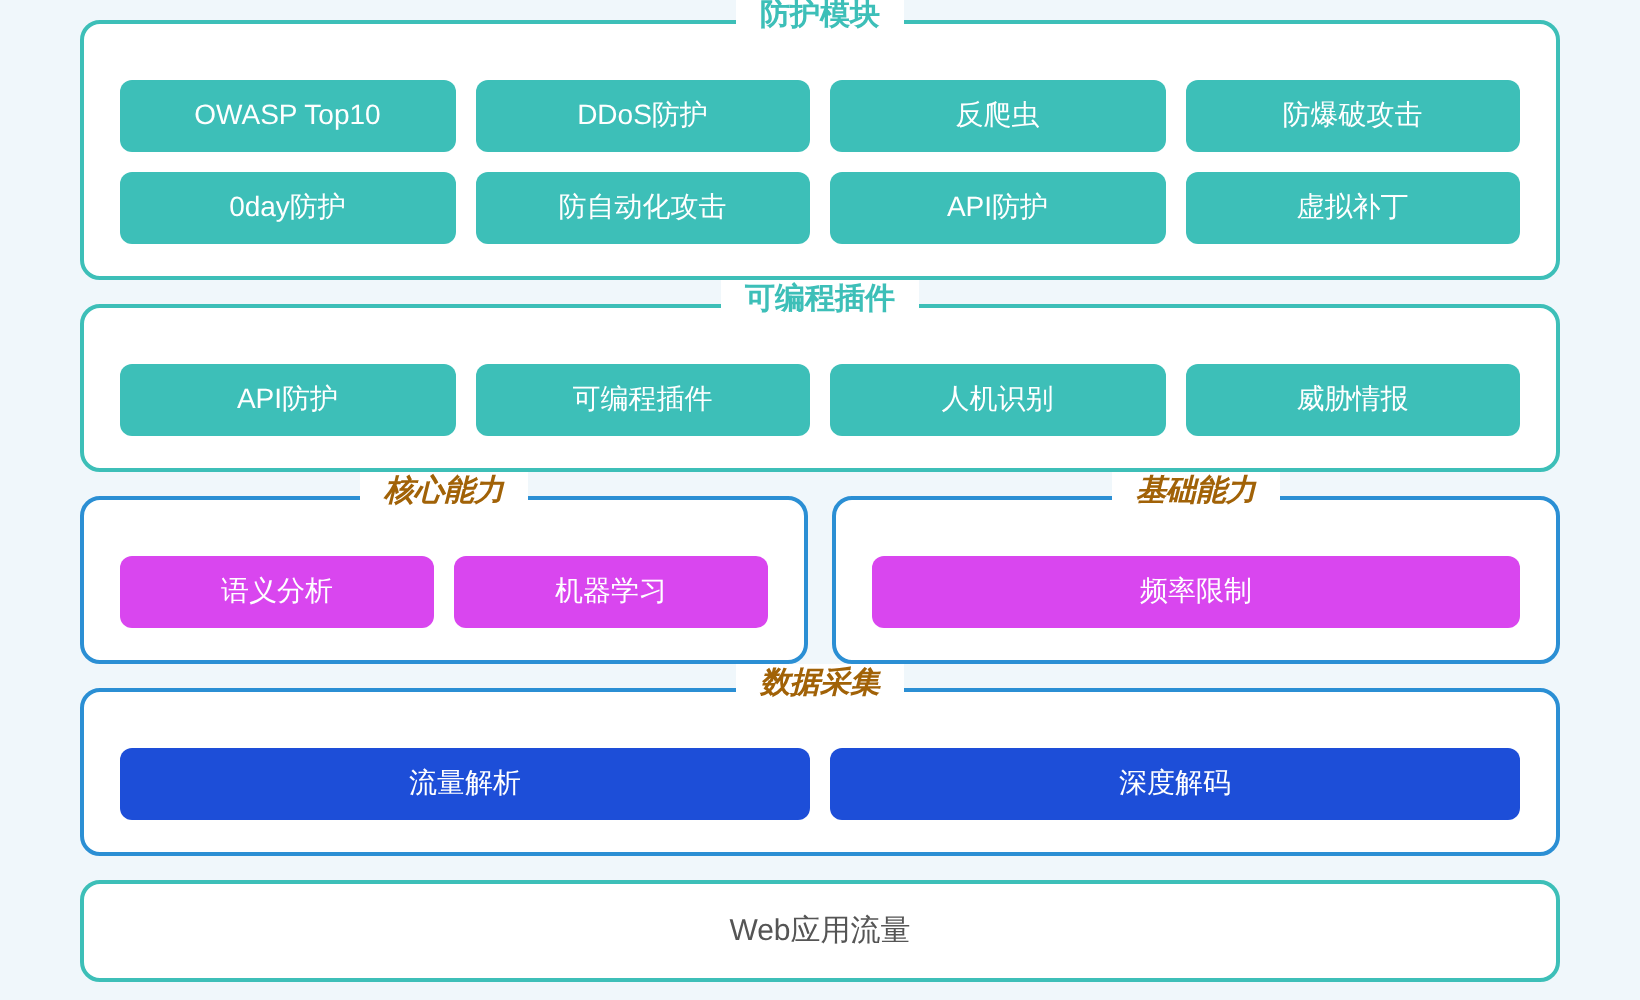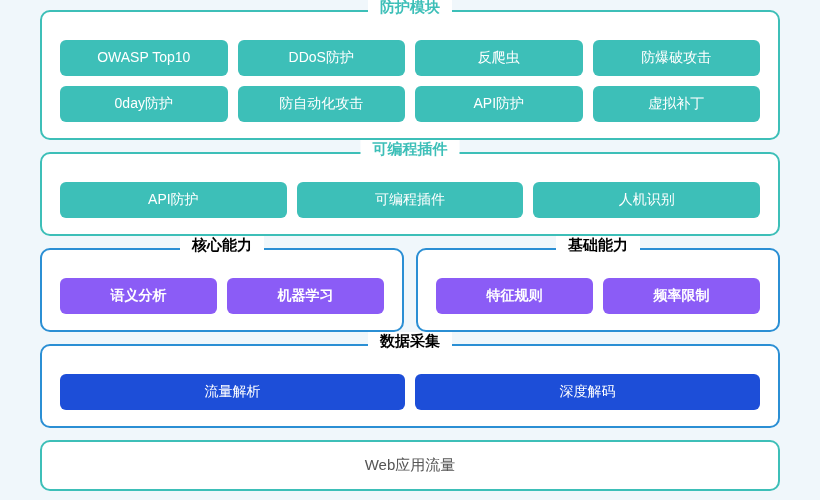--- a/index.html
+++ b/index.html
@@ -36,21 +36,22 @@
       background: white;
       padding: 0 12px;
       font-size: 15px;
       font-weight: bold;
       white-space: nowrap;
     }
     .section-title.teal {
       color: #3dbfb8;
     }
     .section-title.blue {
-      color: #000000;
+      color: #a16207;
+      font-style: italic;
     }
     .btn-row {
       display: flex;
       gap: 10px;
       flex-wrap: wrap;
       justify-content: center;
     }
     .btn {
       padding: 9px 0;
       border-radius: 6px;
@@ -58,22 +59,21 @@
       text-align: center;
       color: white;
       font-weight: 500;
       flex: 1;
       min-width: 100px;
     }
     .btn.teal {
       background: #3dbfb8;
     }
     .btn.blue {
-      background: #8b5cf6;
-      font-weight: bold;
+      background: #d946ef;
     }
     .btn.dark-blue {
       background: #1d4ed8;
     }
     .btn-row + .btn-row {
       margin-top: 10px;
     }
     .half-sections {
       display: flex;
       gap: 12px;
@@ -111,35 +111,35 @@
       <div class="btn teal">虚拟补丁</div>
     </div>
   </div>
 
   <div class="section-box">
     <div class="section-title teal">可编程插件</div>
     <div class="btn-row">
       <div class="btn teal">API防护</div>
       <div class="btn teal">可编程插件</div>
       <div class="btn teal">人机识别</div>
+      <div class="btn teal">威胁情报</div>
     </div>
   </div>
 
   <div class="half-sections">
     <div class="section-box blue-border">
       <div class="section-title blue">核心能力</div>
       <div class="btn-row">
         <div class="btn blue">语义分析</div>
         <div class="btn blue">机器学习</div>
       </div>
     </div>
     <div class="section-box blue-border">
       <div class="section-title blue">基础能力</div>
       <div class="btn-row">
-        <div class="btn blue">特征规则</div>
         <div class="btn blue">频率限制</div>
       </div>
     </div>
   </div>
 
   <div class="section-box blue-border">
     <div class="section-title blue">数据采集</div>
     <div class="btn-row">
       <div class="btn dark-blue">流量解析</div>
       <div class="btn dark-blue">深度解码</div>

